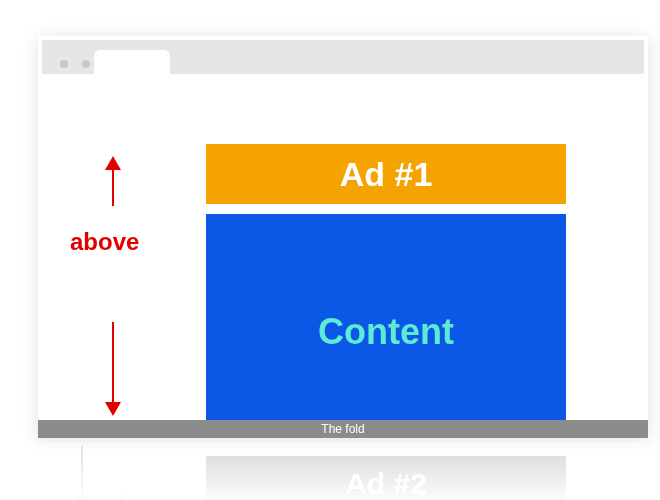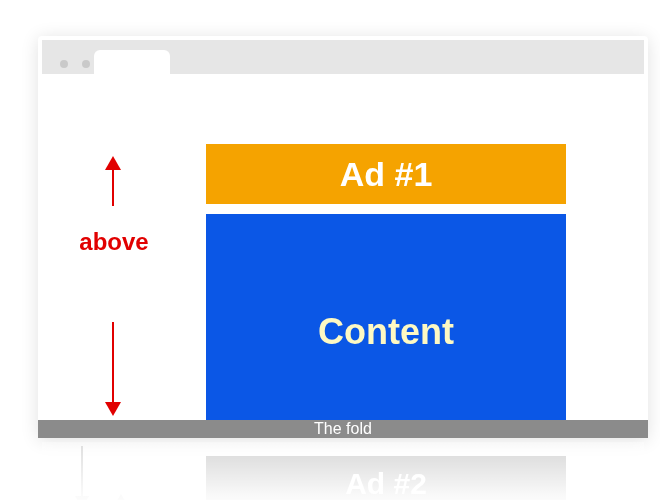--- a/index.html
+++ b/index.html
@@ -69,36 +69,36 @@
       align-items: center;
       justify-content: center;
     }
     .content-box {
       position: absolute;
       left: 160px;
       top: 132px;
       width: 360px;
       height: 236px;
       background: #0b57e6;
-      color: #fef9c3;
+      color: #5eead4;
       font-weight: 800;
       font-size: 36px;
       display: flex;
       align-items: center;
       justify-content: center;
     }
     .fold-bar {
       position: absolute;
       left: 26px;
       top: 408px;
       width: 610px;
       height: 18px;
       background: #8b8b8b;
       color: #fff;
-      font-size: 16px;
+      font-size: 12px;
       display: flex;
       align-items: center;
       justify-content: center;
       z-index: 5;
     }
     .arrow-up {
       position: absolute;
       left: 100px;
       top: 146px;
       width: 2px;
@@ -135,21 +135,21 @@
     }
     .above-label {
       position: absolute;
       left: 54px;
       top: 212px;
       width: 96px;
       color: #e10000;
       font-weight: 800;
       font-size: 24px;
       line-height: 1.15;
-      text-align: center;
+      text-align: left;
     }
     .reflection {
       position: absolute;
       left: 26px;
       top: 426px;
       width: 610px;
       height: 74px;
       overflow: hidden;
     }
     .reflection-inner {

